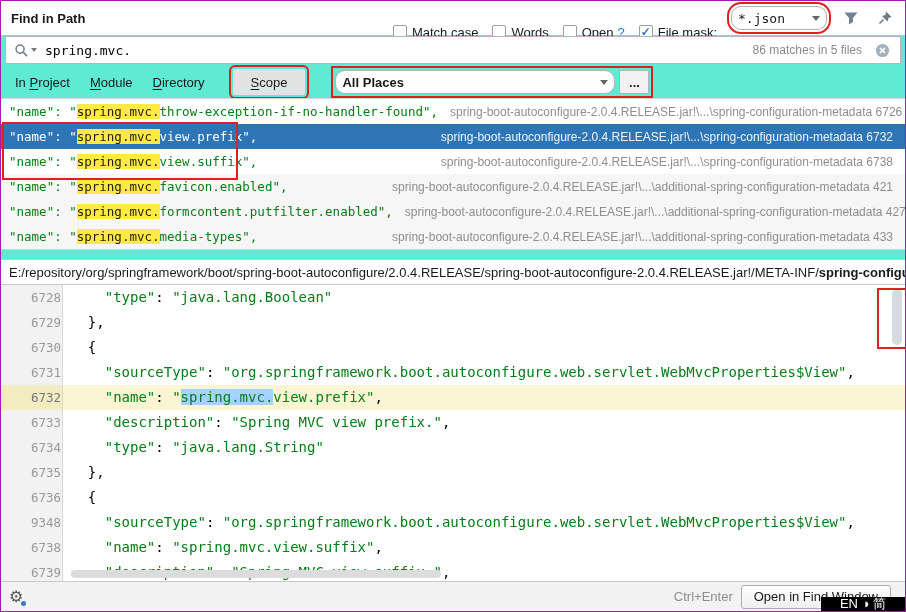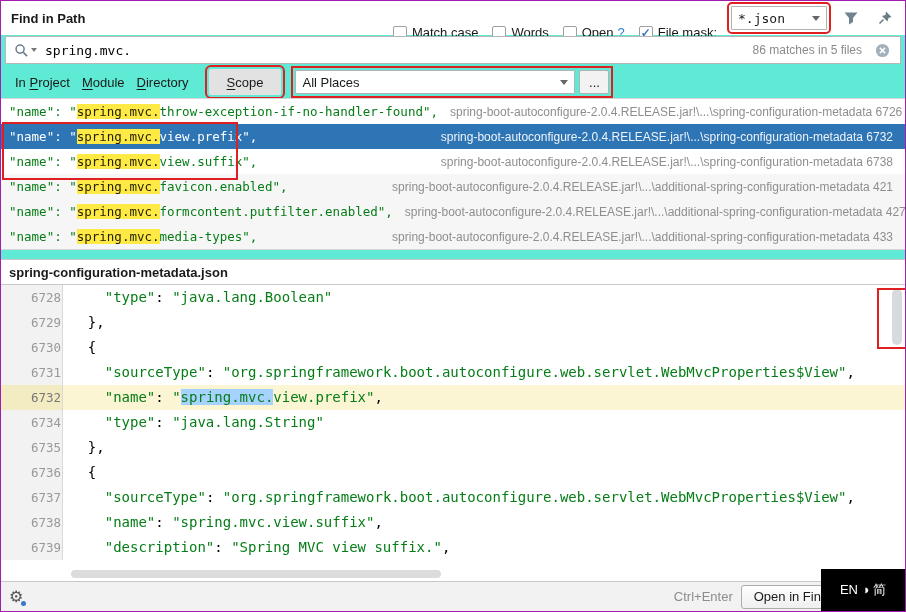--- a/index.html
+++ b/index.html
@@ -3,45 +3,45 @@
 <meta charset="utf-8">
 <style>
   html,body{margin:0;padding:0;background:#fff;}
   body{width:906px;height:612px;overflow:hidden;font-family:"Liberation Sans",sans-serif;font-size:13px;color:#1a1a1a;}
   #app{position:relative;width:904px;height:610px;border:1px solid #a21caf;background:#5eead4;overflow:hidden;}
 
   
   #titlebar{position:absolute;left:0;top:0;right:0;height:34px;display:flex;align-items:center;padding:0 10px;background:#fff;box-sizing:border-box;}
   #dlg-title{font-weight:bold;font-size:13px;}
   #options{margin-left:auto;display:flex;align-items:center;gap:14px;}
-  .opt{display:flex;align-items:flex-end;white-space:nowrap;margin-top:28px;}
+  .opt{display:flex;align-items:center;white-space:nowrap;margin-top:28px;}
   .cb{width:14px;height:14px;border:1px solid #9e9e9e;border-radius:2px;background:#fff;display:inline-flex;align-items:center;justify-content:center;margin-right:5px;box-sizing:border-box;}
   .cb.checked::after{content:"✓";color:#3b73c4;font-size:12px;font-weight:bold;line-height:1;}
   .mn{text-decoration:underline;text-underline-offset:2px;}
   .help{color:#2a7fd4;margin-left:4px;}
-  .combo{display:flex;align-items:center;height:24px;border:1px solid #b2b2b2;border-radius:1px;background:#fff;padding:0 6px;box-sizing:border-box;}
+  .combo{display:flex;align-items:center;height:24px;border:1px solid #b2b2b2;border-radius:10px;background:#fff;padding:0 6px;box-sizing:border-box;}
   .combo .val{font-family:"DejaVu Sans Mono",monospace;font-size:13px;}
   .arrow{width:0;height:0;border-left:4px solid transparent;border-right:4px solid transparent;border-top:5px solid #666;margin-left:8px;}
   #mask-combo{width:96px;}
   #mask-combo .arrow{margin-left:auto;}
   .red-outline{outline:2px solid #e02020;outline-offset:2px;}
   .iconbtn{display:inline-flex;align-items:center;justify-content:center;width:20px;height:20px;}
 
   
   #searchwrap{position:absolute;left:4px;right:4px;top:35px;height:28px;border:1px solid #b6b6b6;background:#fff;display:flex;align-items:center;padding:0 8px;box-sizing:border-box;}
   #search-icons{display:flex;align-items:center;margin-right:8px;gap:2px;}
   .tiny-caret{width:0;height:0;border-left:3px solid transparent;border-right:3px solid transparent;border-top:4px solid #777;}
   #search-input{flex:1;border:none;outline:none;font-family:"DejaVu Sans Mono",monospace;font-size:13px;color:#000;background:transparent;padding:0;}
   #match-summary{color:#8a8a8a;font-size:12px;margin:0 10px 0 12px;white-space:nowrap;}
 
   
-  #scoperow{position:absolute;left:0;right:0;top:66px;height:30px;display:flex;align-items:center;padding-left:14px;gap:12px;box-sizing:border-box;}
+  #scoperow{position:absolute;left:0;right:0;top:66px;height:30px;display:flex;align-items:center;padding-left:14px;gap:20px;box-sizing:border-box;}
   .scope-label{white-space:nowrap;}
   #scope-chip{height:26px;display:flex;align-items:center;padding:0 18px;background:#e2e2e2;border-radius:2px;margin-left:8px;}
-  #places-group{display:flex;align-items:center;gap:4px;margin-left:2px;}
+  #places-group{display:flex;align-items:center;gap:4px;margin-left:10px;font-weight:bold;}
   #places-combo{width:280px;}
   #places-combo .arrow{margin-left:auto;}
   #places-combo .val{font-family:"Liberation Sans",sans-serif;font-size:13px;}
   #more-btn{width:30px;height:24px;border:1px solid #b2b2b2;border-radius:2px;background:#f2f2f2;display:flex;align-items:center;justify-content:center;box-sizing:border-box;font-size:13px;}
 
   
   #results{position:absolute;left:0;right:0;top:97px;height:152px;border-top:1px solid #d6d6d6;border-bottom:1px solid #d6d6d6;background:#fff;overflow:hidden;box-sizing:border-box;}
   .rrow{height:25px;display:flex;align-items:center;padding:0 12px 0 8px;font-family:"DejaVu Sans Mono",monospace;font-size:12.5px;white-space:pre;box-sizing:border-box;}
   .rrow .pre,.rrow .post{color:#067d17;}
   .rrow .match{background:#ffe945;color:#1f1f00;}
@@ -68,21 +68,21 @@
   #vthumb{position:absolute;right:3px;top:4px;width:10px;height:56px;background:#d7dbdf;border-radius:5px;}
   #hthumb{position:absolute;left:70px;bottom:3px;width:370px;height:8px;background:#dcdcdc;border-radius:4px;}
 
   
   #statusbar{position:absolute;left:0;right:0;bottom:0;height:30px;background:#f2f2f2;border-top:1px solid #c9c9c9;display:flex;align-items:center;padding:0 8px;box-sizing:border-box;}
   #gear{position:relative;font-size:16px;color:#555;line-height:1;}
   #gear::after{content:"";position:absolute;right:-3px;bottom:-1px;width:5px;height:5px;border-radius:50%;background:#3b78c8;}
   #status-right{margin-left:auto;display:flex;align-items:center;gap:8px;margin-right:6px;}
   #shortcut{color:#8c8c8c;white-space:nowrap;}
   #open-btn{height:22px;padding:0 12px;border:1px solid #adadad;border-radius:3px;background:linear-gradient(#fefefe,#efefef);display:flex;align-items:center;font-size:13px;white-space:nowrap;}
-  #ime{position:absolute;right:0;bottom:0;width:84px;height:42px;background:#000;color:#fff;display:flex;align-items:center;justify-content:center;gap:4px;font-size:13px;z-index:40;}
+  #ime{position:absolute;right:0;bottom:0;width:84px;height:14px;background:#000;color:#fff;display:flex;align-items:center;justify-content:center;gap:4px;font-size:13px;z-index:40;}
 
   
   .redbox{position:absolute;border:2px solid #e02020;z-index:30;pointer-events:none;background:transparent;}
   #red-results{left:1px;top:121px;width:232px;height:54px;}
   #red-scroll{left:876px;top:287px;width:26px;height:57px;}
 </style>
 </head>
 <body>
 
 <div id="app">
@@ -164,20 +164,21 @@
   <div id="results">
       <div class="rrow"><span class="pre">"name": "</span><span class="match">spring.mvc.</span><span class="post">throw-exception-if-no-handler-found",</span><span class="rpath">spring-boot-autoconfigure-2.0.4.RELEASE.jar!\...\spring-configuration-metadata 6726</span></div>
       <div class="rrow rsel"><span class="pre">"name": "</span><span class="match">spring.mvc.</span><span class="post">view.prefix",</span><span class="rpath">spring-boot-autoconfigure-2.0.4.RELEASE.jar!\...\spring-configuration-metadata 6732</span></div>
       <div class="rrow"><span class="pre">"name": "</span><span class="match">spring.mvc.</span><span class="post">view.suffix",</span><span class="rpath">spring-boot-autoconfigure-2.0.4.RELEASE.jar!\...\spring-configuration-metadata 6738</span></div>
       <div class="rrow rg2"><span class="pre">"name": "</span><span class="match">spring.mvc.</span><span class="post">favicon.enabled",</span><span class="rpath">spring-boot-autoconfigure-2.0.4.RELEASE.jar!\...\additional-spring-configuration-metadata 421</span></div>
       <div class="rrow rg2"><span class="pre">"name": "</span><span class="match">spring.mvc.</span><span class="post">formcontent.putfilter.enabled",</span><span class="rpath">spring-boot-autoconfigure-2.0.4.RELEASE.jar!\...\additional-spring-configuration-metadata 427</span></div>
       <div class="rrow rg2"><span class="pre">"name": "</span><span class="match">spring.mvc.</span><span class="post">media-types",</span><span class="rpath">spring-boot-autoconfigure-2.0.4.RELEASE.jar!\...\additional-spring-configuration-metadata 433</span></div>
     </div>
 
   <div id="pathbar">
+    <span>E:/repository/org/springframework/boot/spring-boot-autoconfigure/2.0.4.RELEASE/spring-boot-autoconfigure-2.0.4.RELEASE.jar!/META-INF/</span>
       <span id="path-file">spring-configuration-metadata.json</span>
   </div>
 
   <div id="editor">
     <div id="editor-lines">
         <div class="eline">
           <span class="lnum">6728</span>
           <span class="lcode"><span class="pl">    </span><span class="st">"type"</span><span class="pl">: </span><span class="st">"java.lang.Boolean"</span></span>
         </div>
         <div class="eline">
@@ -190,33 +191,37 @@
         </div>
         <div class="eline">
           <span class="lnum">6731</span>
           <span class="lcode"><span class="pl">    </span><span class="st">"sourceType"</span><span class="pl">: </span><span class="st">"org.springframework.boot.autoconfigure.web.servlet.WebMvcProperties$View"</span><span class="pl">,</span></span>
         </div>
         <div class="eline cur">
           <span class="lnum">6732</span>
           <span class="lcode"><span class="pl">    </span><span class="st">"name"</span><span class="pl">: </span><span class="st">"</span><span class="st sel">spring.mvc.</span><span class="st">view.prefix"</span><span class="pl">,</span></span>
         </div>
         <div class="eline">
+          <span class="lnum">6733</span>
+          <span class="lcode"><span class="pl">    </span><span class="st">"description"</span><span class="pl">: </span><span class="st">"Spring MVC view prefix."</span><span class="pl">,</span></span>
+        </div>
+        <div class="eline">
           <span class="lnum">6734</span>
           <span class="lcode"><span class="pl">    </span><span class="st">"type"</span><span class="pl">: </span><span class="st">"java.lang.String"</span></span>
         </div>
         <div class="eline">
           <span class="lnum">6735</span>
           <span class="lcode"><span class="pl">  },</span></span>
         </div>
         <div class="eline">
           <span class="lnum">6736</span>
           <span class="lcode"><span class="pl">  {</span></span>
         </div>
         <div class="eline">
-          <span class="lnum">6737</span>
+          <span class="lnum">9348</span>
           <span class="lcode"><span class="pl">    </span><span class="st">"sourceType"</span><span class="pl">: </span><span class="st">"org.springframework.boot.autoconfigure.web.servlet.WebMvcProperties$View"</span><span class="pl">,</span></span>
         </div>
         <div class="eline">
           <span class="lnum">6738</span>
           <span class="lcode"><span class="pl">    </span><span class="st">"name"</span><span class="pl">: </span><span class="st">"spring.mvc.view.suffix"</span><span class="pl">,</span></span>
         </div>
         <div class="eline">
           <span class="lnum">6739</span>
           <span class="lcode"><span class="pl">    </span><span class="st">"description"</span><span class="pl">: </span><span class="st">"Spring MVC view suffix."</span><span class="pl">,</span></span>
         </div>

